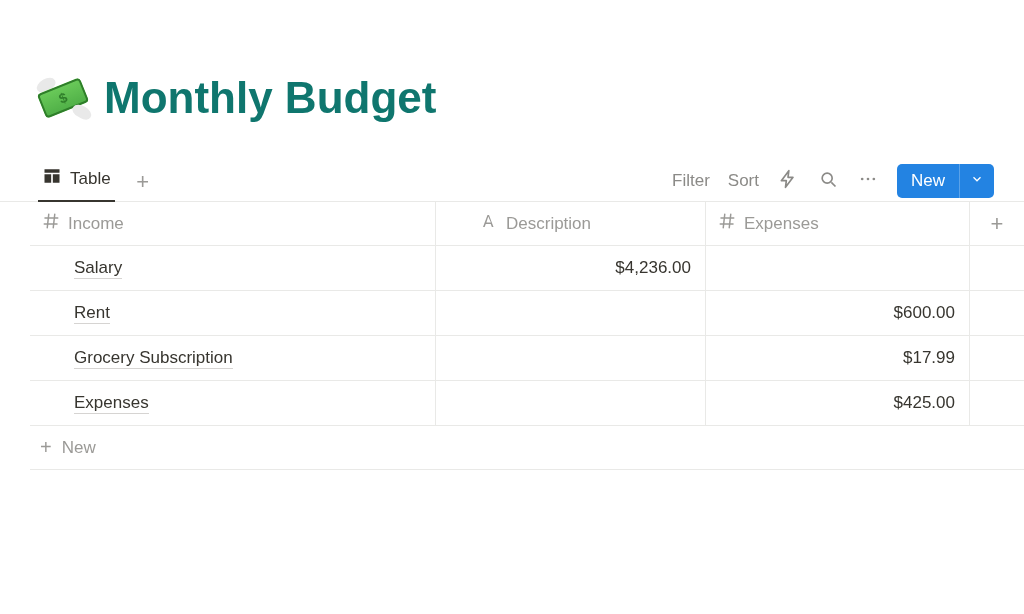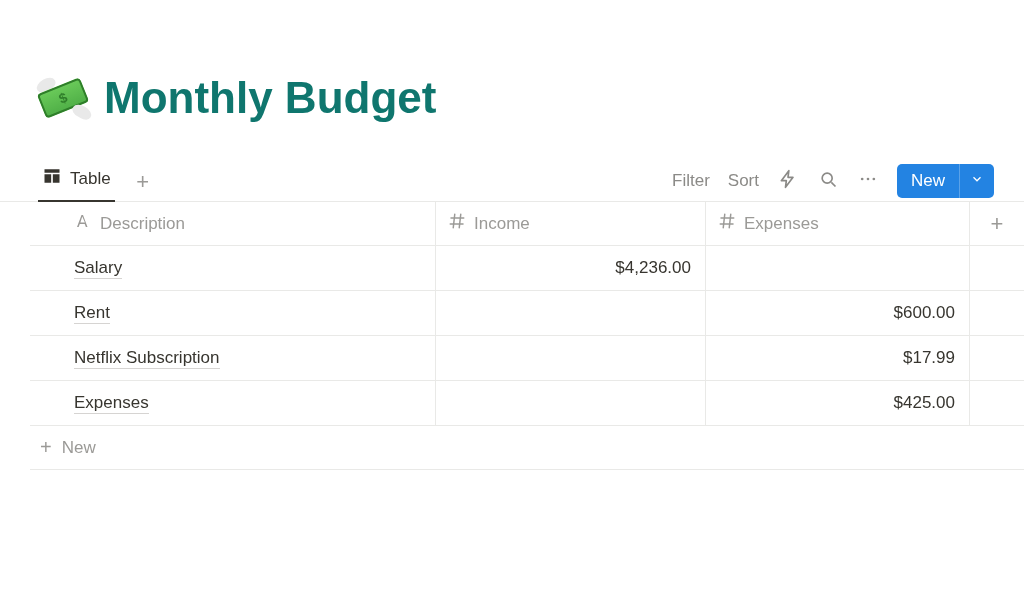--- a/index.html
+++ b/index.html
@@ -169,35 +169,35 @@
             </svg>
         </span>
       </span>
     </div>
   </div>
 </div>
 
 <div class="tbl">
 
   <div class="hdr-row">
+    <div class="hdr-cell">
+      <span>
+        <svg viewBox="0 0 24 24">
+            <path d="M9 3 7 21M17 3l-2 18M4 8h17M3 16h17" stroke="#9b9a97" stroke-width="2" fill="none" stroke-linecap="round"></path>
+          </svg>
+      </span>
+      <span>Income</span>
+    </div>
     <div class="hdr-cell first">
       <span>
         <svg viewBox="0 0 24 24">
             <path d="M4 20 10 4h2l6 16h-2.2l-1.5-4H7.7l-1.5 4zm4.5-6h6L11 6z"></path>
           </svg>
       </span>
       <span>Description</span>
-    </div>
-    <div class="hdr-cell">
-      <span>
-        <svg viewBox="0 0 24 24">
-            <path d="M9 3 7 21M17 3l-2 18M4 8h17M3 16h17" stroke="#9b9a97" stroke-width="2" fill="none" stroke-linecap="round"></path>
-          </svg>
-      </span>
-      <span>Income</span>
     </div>
     <div class="hdr-cell">
       <span>
         <svg viewBox="0 0 24 24">
             <path d="M9 3 7 21M17 3l-2 18M4 8h17M3 16h17" stroke="#9b9a97" stroke-width="2" fill="none" stroke-linecap="round"></path>
           </svg>
       </span>
       <span>Expenses</span>
     </div>
     <div class="hdr-add">
@@ -224,21 +224,21 @@
     <div class="cell num">
         <span></span>
       </div>
     <div class="cell num">
         <span>$600.00</span>
       </div>
     <div class="cell trail"></div>
   </div>
   <div class="data-row">
     <div class="cell first">
-        <span>Netflix Subscription</span>
+        <span>Grocery Subscription</span>
       </div>
     <div class="cell num">
         <span></span>
       </div>
     <div class="cell num">
         <span>$17.99</span>
       </div>
     <div class="cell trail"></div>
   </div>
   <div class="data-row">

